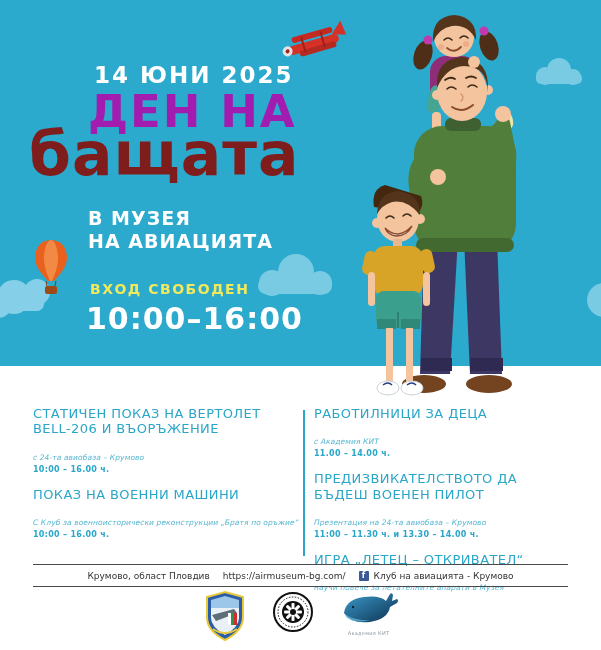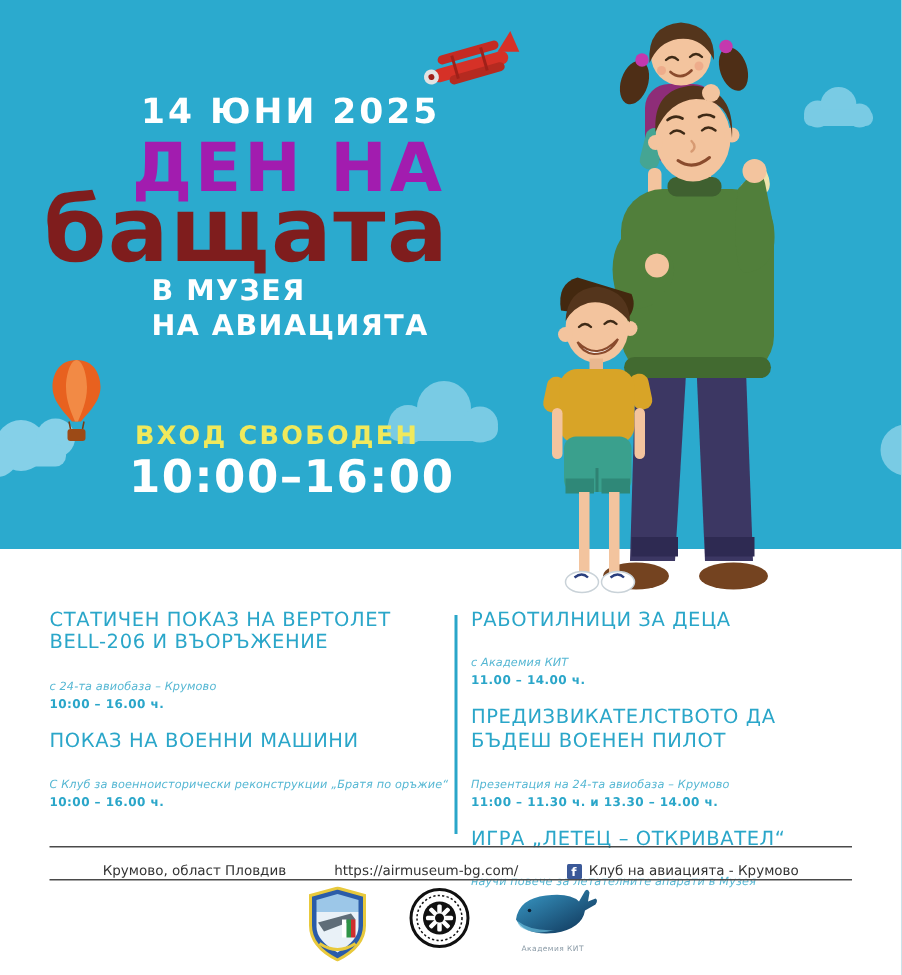--- a/index.html
+++ b/index.html
@@ -7,37 +7,37 @@
   .poster {
     position:relative; width:601px; height:650px; margin:0 auto;
     background:#ffffff; overflow:hidden;
     font-family:"DejaVu Sans", sans-serif;
   }
   .hero-art { position:absolute; left:0; top:0; }
   
   .hero-date { position:absolute; left:94px; top:62px; color:#fff; font-size:23px; font-weight:700; letter-spacing:2px; }
   .hero-title1 { position:absolute; left:88px; top:89px; color:#a21caf; font-size:45px; font-weight:700; letter-spacing:2px; line-height:1; }
   .hero-title2 { position:absolute; left:29px; top:124px; color:#7f1d1d; font-size:60px; font-weight:700; line-height:1; letter-spacing:1px; }
-  .hero-loc { position:absolute; left:88px; top:183px; color:#fff; font-size:19px; font-weight:700; letter-spacing:1px; line-height:1.2;margin-left:13px; }
-  .hero-admission { position:absolute; left:90px; top:281px; color:#f0e95c; font-size:17px; font-weight:700; letter-spacing:1.5px; }
+  .hero-loc { position:absolute; left:88px; top:207px; color:#fff; font-size:19px; font-weight:700; letter-spacing:1px; line-height:1.2; }
+  .hero-admission { position:absolute; left:90px; top:281px; color:#f0e95c; font-size:14px; font-weight:700; letter-spacing:1.5px; }
   .hero-hours { position:absolute; left:86px; top:301px; color:#fff; font-size:30px; font-weight:700; letter-spacing:1px; }
   
   .schedule-col { position:absolute; top:406px; }
   .col-left { left:33px; width:268px; }
   .col-right { left:314px; width:252px; }
   .col-divider { position:absolute; left:303px; top:410px; width:2px; height:146px; background:#2aa6c9; }
   .event-item { margin-bottom:13px; }
   .event-title { color:#2aa6c9; font-size:13px; font-weight:400; letter-spacing:0.4px; line-height:1.18; }
   .event-sub { color:#55b7d3; font-size:7.5px; margin-top:16px; letter-spacing:0.1px;font-style:italic; }
   .event-time { color:#2aa6c9; font-size:8px; font-weight:700; margin-top:3px; letter-spacing:0.3px; }
   
   .footer-bar {
     position:absolute; left:33px; right:33px; top:564px; height:23px;
     border-top:1px solid #4a4a4a; border-bottom:1px solid #4a4a4a;
-    display:flex; align-items:flex-end; justify-content:center; gap:32px;
+    display:flex; align-items:center; justify-content:center; gap:13px;
     color:#333; font-size:9px;
   }
   .footer-cell { display:flex; align-items:center; gap:5px; white-space:nowrap; }
   .fb-icon { display:inline-flex; width:10px; height:10px; background:#3b5998; color:#fff;
     font-size:8px; font-weight:700; align-items:center; justify-content:center; border-radius:1px; }
   .logos-row { position:absolute; left:0; top:591px; width:601px; display:flex; justify-content:center; align-items:flex-start; gap:26px; }
   .logo-box { display:flex; flex-direction:column; align-items:center; }
   .whale-caption { font-size:5px; color:#8a9aa6; margin-top:1px; letter-spacing:0.3px; }
 </style>
 </head>

